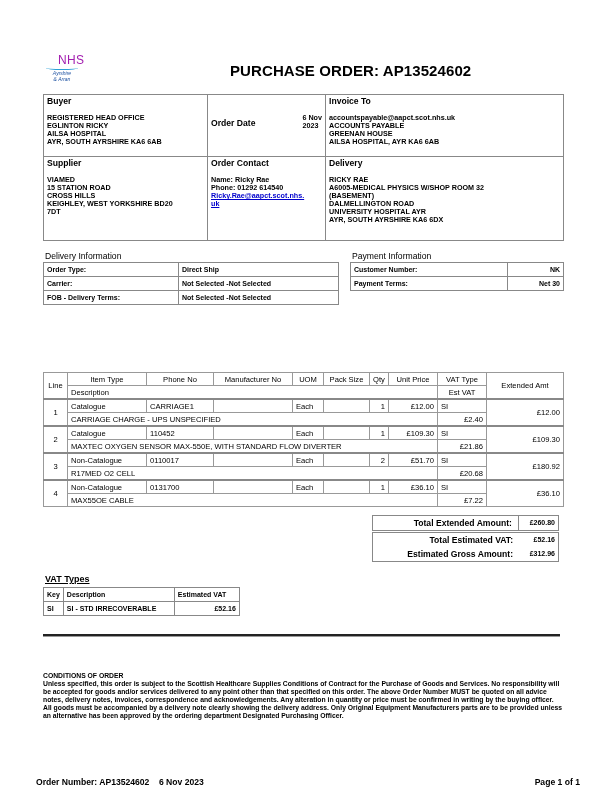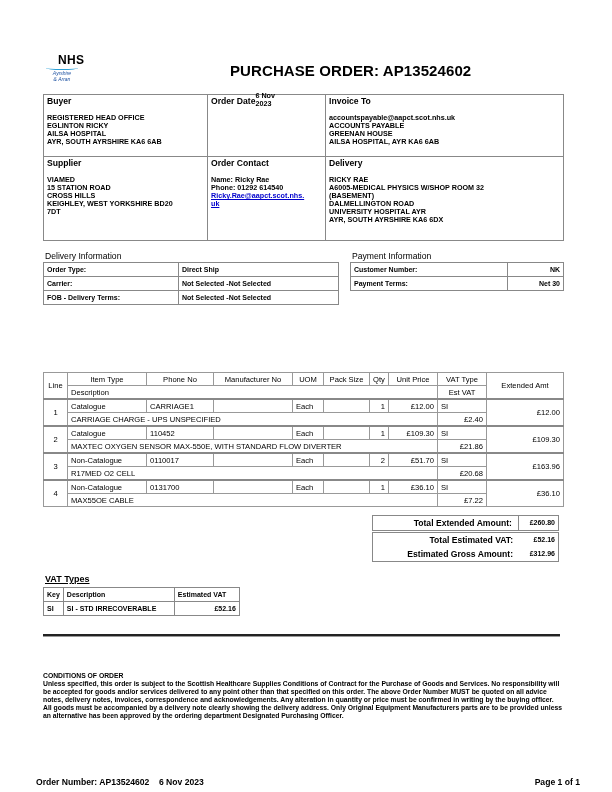--- a/index.html
+++ b/index.html
@@ -1,20 +1,20 @@
 <!DOCTYPE html>
 <html><head>
 <meta charset="utf-8">
 <style>
   html, body { margin:0; padding:0; background:#fff; }
   body { width:612px; height:792px; position:relative; overflow:hidden;
          font-family:"Liberation Sans", sans-serif; color:#000; }
   .abs { position:absolute; }
   .logo { left:44px; top:54px; width:36px; text-align:center; }
-  .logo .nhs { color:#000000; font-weight:bold; font-size:12px; letter-spacing:0.3px; line-height:12px;margin-left:14px; }
+  .logo .nhs { color:#a21caf; font-weight:normal; font-size:12px; letter-spacing:0.3px; line-height:12px;margin-left:14px; }
   .logo .swoosh { height:3px; border-bottom:1.5px solid #2a9fd6; border-radius:0 0 50% 50%; width:32px; margin:0 auto; }
   .logo .sub { color:#1a4fa0; font-size:5px; line-height:6px; font-style:italic; }
   .title { left:230px; top:62px; font-size:15px; font-weight:bold; letter-spacing:0.1px;text-align:right; }
 
   .hdr-table { position:absolute; left:43px; top:94px; width:521px; border-collapse:collapse; font-size:7.2px; }
   .hdr-table td { border:1.5px solid #888; vertical-align:top; padding:1px 3px; }
   .hdr-table .lbl { font-weight:bold; font-size:8.6px; display:block; margin-bottom:8px; }
   .hdr-table .lines div { line-height:8px; font-weight:bold; }
   .hdr-table a { color:#00c; text-decoration:underline; font-weight:bold; }
 
@@ -61,21 +61,21 @@
     <td style="width:157px">
       <span class="lbl">Buyer</span>
       <div class="lines">
         <div>REGISTERED HEAD OFFICE</div>
         <div>EGLINTON RICKY</div>
         <div>AILSA HOSPITAL</div>
         <div>AYR, SOUTH AYRSHIRE KA6 6AB</div>
       </div>
     </td>
     <td style="width:111px">
-      <div style="display:flex;justify-content:flex-start;padding-top:0">
+      <div style="display:flex;justify-content:space-between;padding-top:22px">
         <span style="font-weight:bold;font-size:8.6px">Order Date</span>
         <span style="font-weight:bold;line-height:8px;margin-top:-4px">
           <div>6 Nov</div>
           <div>2023</div>
         </span>
       </div>
     </td>
     <td>
       <span class="lbl">Invoice To</span>
       <div class="lines">
@@ -209,21 +209,21 @@
   <tr class="item-top">
     <td rowspan="2" class="c">3</td>
     <td>Non-Catalogue</td>
     <td>0110017</td>
     <td></td>
     <td>Each</td>
     <td></td>
     <td class="r">2</td>
     <td class="r">£51.70</td>
     <td>SI</td>
-    <td rowspan="2" class="r">£163.96</td>
+    <td rowspan="2" class="r">£180.92</td>
   </tr>
   <tr>
     <td colspan="7">R17MED O2 CELL</td>
     <td class="r">£20.68</td>
   </tr>
 
   <tr class="item-top">
     <td rowspan="2" class="c">4</td>
     <td>Non-Catalogue</td>
     <td>0131700</td>

